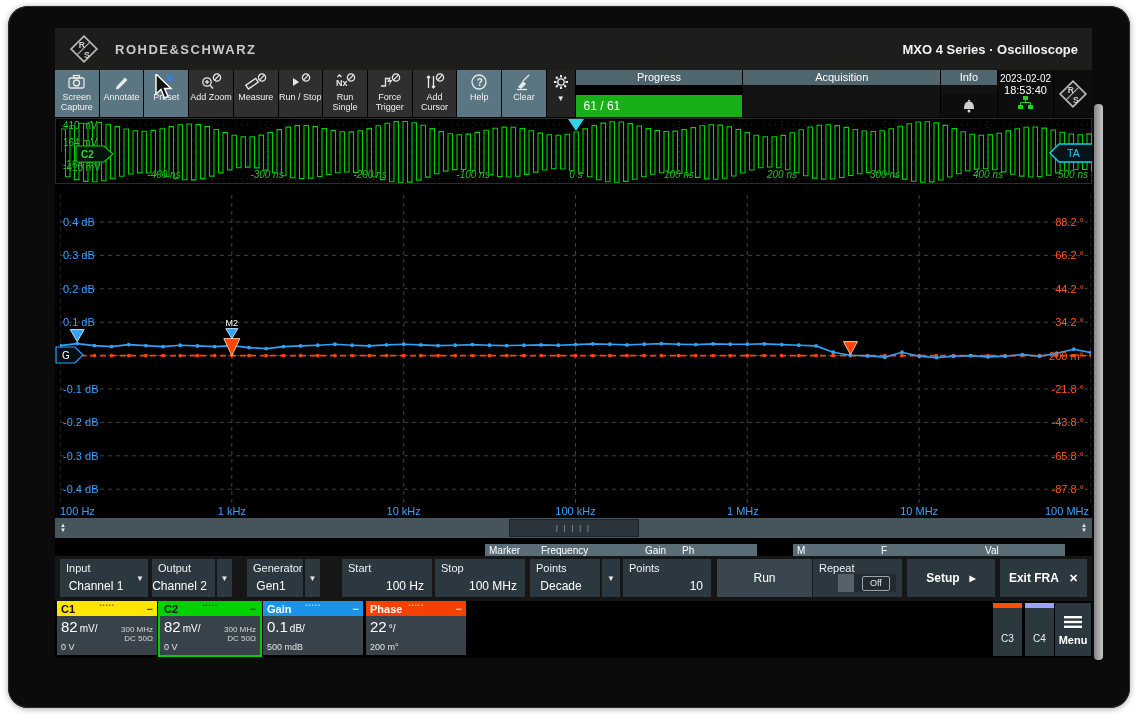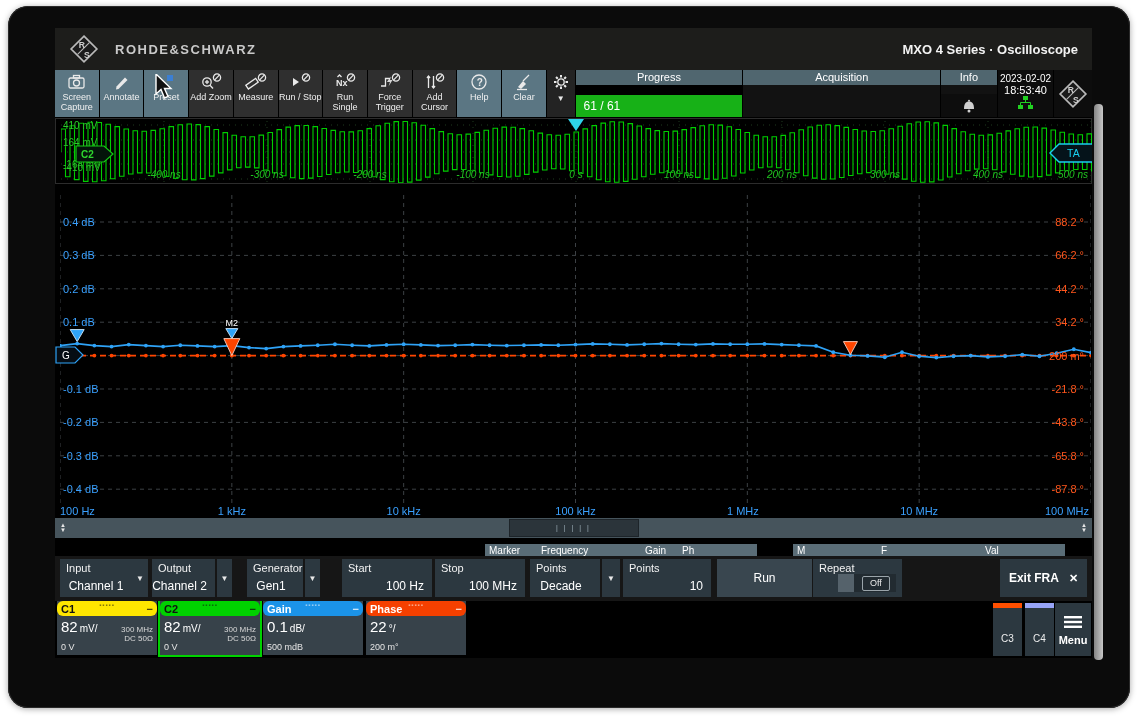--- a/index.html
+++ b/index.html
@@ -75,21 +75,21 @@
   .ddbox{position:absolute;top:3px;height:38px;background:#2c3840;color:#e8e8e8;font-size:8px;display:flex;align-items:center;justify-content:center;}
   .runbtn{display:flex;align-items:center;justify-content:center;color:#fff;font-size:12px;background:#39464f;}
   .toggle{position:absolute;right:6px;bottom:5px;width:58px;height:18px;background:#222b31;display:flex;align-items:center;}
   .knob{width:16px;height:18px;background:#55626b;}
   .offpill{margin-left:8px;padding:0 7px;border:1px solid #9aa4aa;border-radius:2px;color:#e8e8e8;font-size:9px;line-height:13px;}
   .setupbtn,.exitbtn{display:flex;align-items:center;justify-content:center;gap:10px;color:#fff;font-size:12px;font-weight:bold;}
 
   
   .badge{position:absolute;top:573px;width:100px;height:54px;background:#37424a;box-sizing:border-box;}
   .badge.selected{outline:2px solid #00d200;}
-  .bhead{height:15px;display:flex;align-items:center;padding:0 4px;font-size:11px;font-weight:bold;position:relative;border-radius:6px;}
+  .bhead{height:15px;display:flex;align-items:center;padding:0 4px;font-size:11px;font-weight:bold;position:relative;}
   .bdots{position:absolute;left:50%;top:1px;transform:translateX(-50%);font-size:6px;letter-spacing:1px;opacity:.55;}
   .bmin{margin-left:auto;font-size:11px;font-weight:bold;opacity:.8;}
   .bmain{padding:2px 4px 0 4px;display:flex;align-items:baseline;}
   .bscale{color:#fff;font-size:15px;}
   .bunit{color:#fff;font-size:10px;margin-left:2px;}
   .bside{margin-left:auto;text-align:right;font-size:8px;color:#d8d8d8;line-height:1.15;}
   .boffset{position:absolute;left:4px;bottom:3px;font-size:9px;color:#e4e4e4;}
   .chtab{position:absolute;top:575px;width:29px;height:53px;background:#2c3840;}
   .chtab .stripe{height:5px;}
   .chtab .chlbl{position:absolute;left:0;right:0;bottom:12px;text-align:center;color:#eee;font-size:10px;}
@@ -592,20 +592,24 @@
         <div class="cbox runbtn" style="left:662px;width:95px">
           <span>Run</span>
         </div>
         <div class="cbox" style="left:758px;width:89px">
           <span class="clabel">Repeat</span>
           <span class="toggle">
             <span class="knob"></span>
             <span class="offpill">Off</span>
           </span>
         </div>
+        <div class="cbox setupbtn" style="left:852px;width:88px">
+          <span>Setup</span>
+          <span style="font-size:8px">▶</span>
+        </div>
         <div class="cbox exitbtn" style="left:945px;width:87px">
           <span>Exit FRA</span>
           <span style="font-size:11px">✕</span>
         </div>
       </div>
 
       <div class="badge" style="left:2px">
         <div class="bhead" id="bh0" style="background: rgb(255, 230, 0); color: rgb(17, 17, 17);">
           <span>C1</span>
           <span class="bdots">▪▪▪▪▪</span>

